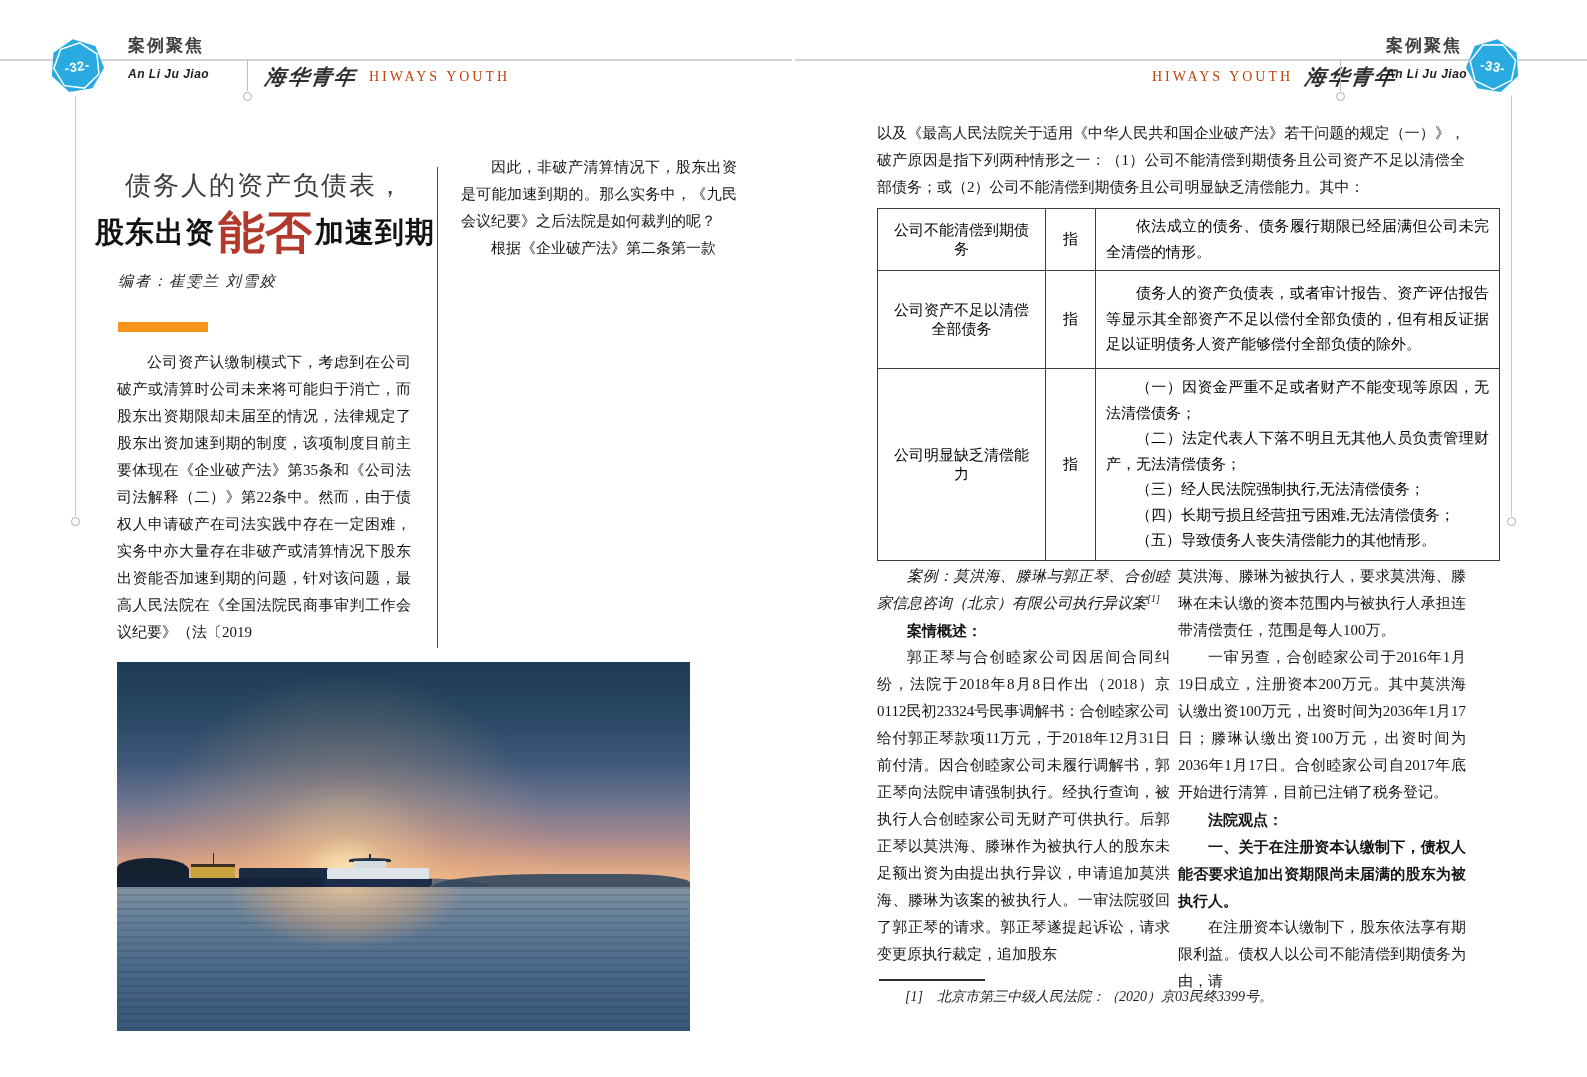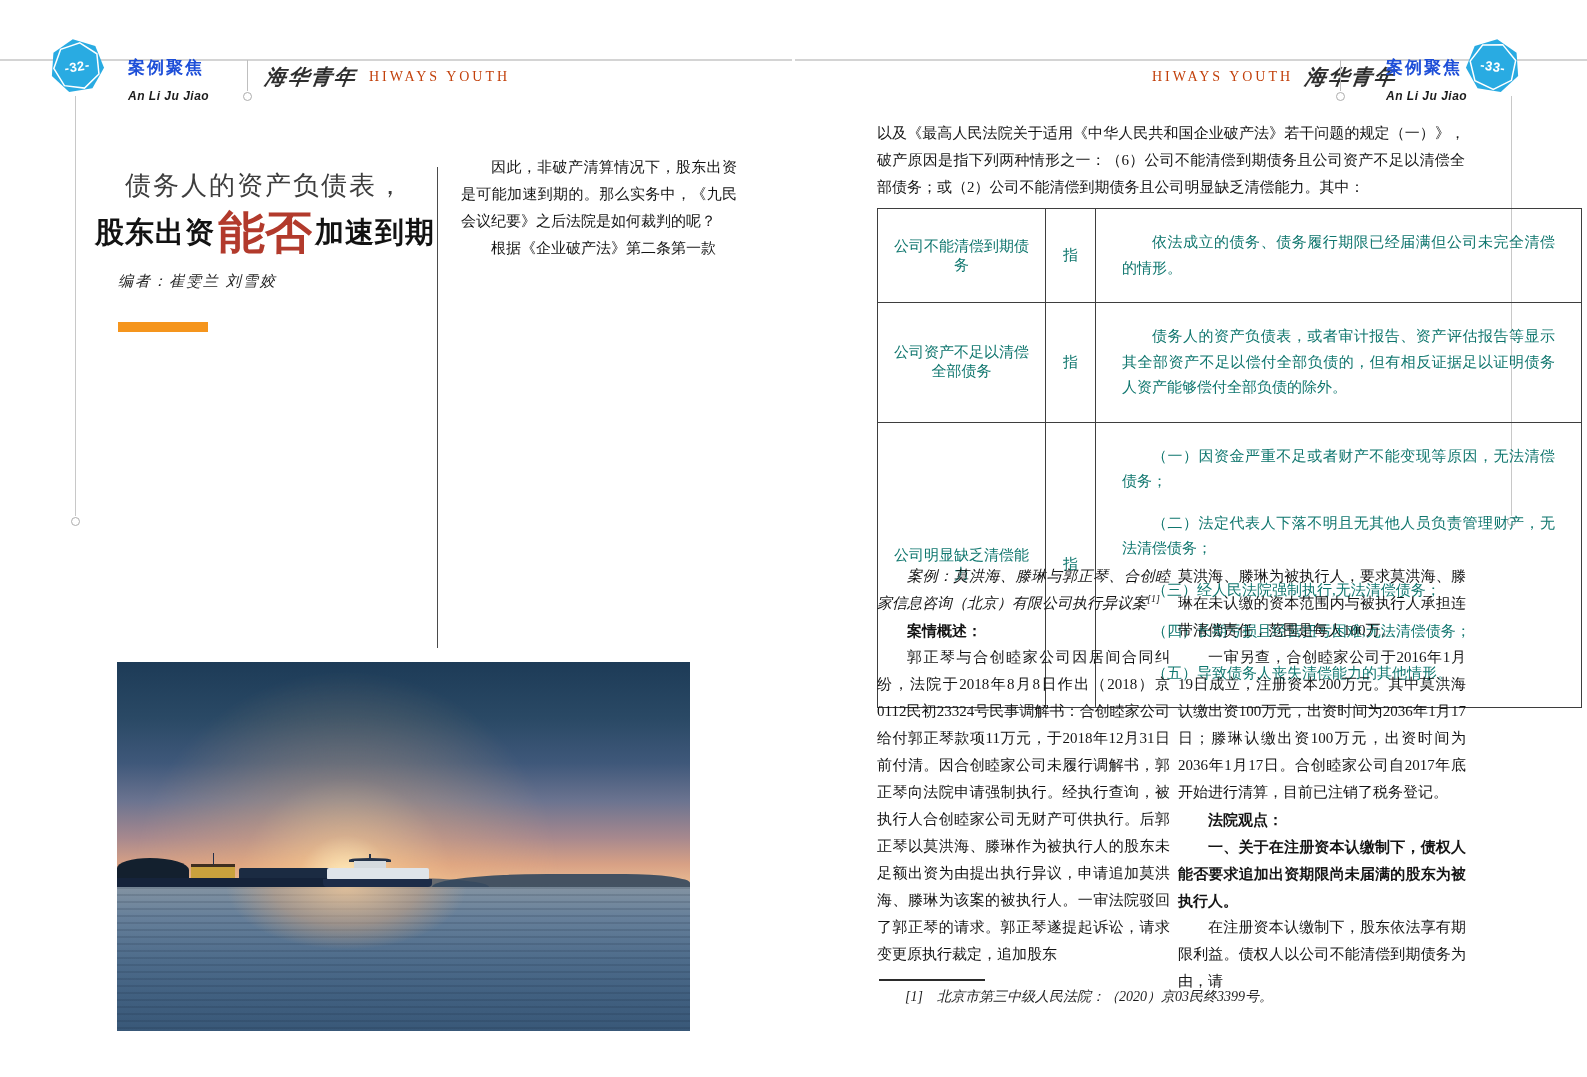--- a/index.html
+++ b/index.html
@@ -11,21 +11,21 @@
   
   .hrule{height:2px;background:#d4d4d4;top:59px;}
   .rule-l{left:0;width:792px;}
   .rule-r{left:795px;width:792px;}
   .badge{width:56px;height:58px;}
   .badge svg{width:100%;height:100%;display:block;}
   .badge .num{position:absolute;inset:0;display:flex;align-items:center;justify-content:center;
               color:#fff;font:bold 13px "Liberation Sans",sans-serif;letter-spacing:.5px;}
   .badge-l{left:49px;top:37px;transform:rotate(-9deg);}
   .badge-r{left:1465px;top:37px;transform:rotate(9deg);}
-  .secblock .sec-title{font:bold 17px "Liberation Sans",sans-serif;color:#1d4ed8;letter-spacing:2px;margin-top:22px;}
+  .secblock .sec-title{font:bold 17px "Liberation Sans",sans-serif;color:#404040;letter-spacing:2px;}
   .secblock .sec-pinyin{font:italic bold 12px "Liberation Sans",sans-serif;color:#1c1c1c;margin-top:10px;letter-spacing:.5px;}
   .sec-l{left:128px;top:34px;}
   .sec-r{left:1386px;top:34px;}
   .tick{width:1px;background:#bfbfbf;top:60px;height:31px;}
   .tick-l{left:247px;} .tick-r{left:1340px;}
   .dot{width:9px;height:9px;border:1px solid #adadad;border-radius:50%;background:#fff;}
   .dot-l{left:243px;top:92px;} .dot-r{left:1336px;top:92px;}
   .brand{display:flex;align-items:center;gap:12px;top:63px;}
   .brand-l{left:265px;} .brand-r{left:1152px;}
   .brand .script{font:italic bold 21px "DejaVu Serif",serif;color:#2e2e2e;transform:skewX(-8deg);letter-spacing:2px;}
@@ -80,26 +80,26 @@
   .ph-ferry .roof{position:absolute;left:24%;bottom:25px;width:38%;height:4px;background:#253349;border-radius:50% 50% 0 0;}
   .ph-ferry .spire{position:absolute;left:42%;bottom:28px;width:2px;height:5px;background:#253349;}
   .ph-water{position:absolute;left:0;top:61%;width:100%;height:39%;
     background:
       radial-gradient(ellipse 28% 58% at 40% 0%, rgba(245,201,152,.8) 0%, rgba(233,176,126,.42) 45%, rgba(0,0,0,0) 75%),
       repeating-linear-gradient(180deg, rgba(18,32,52,.14) 0 2px, rgba(0,0,0,0) 2px 7px),
       linear-gradient(180deg,#8393a2 0%,#67809a 20%,#4e6c8b 50%,#416080 75%,#395878 100%);}
 
   
   .intro{left:877px;top:120px;width:588px;}
-  .rtable{left:877px;top:208px;width:705px;border-collapse:collapse;font-size:15px;color:#0f766e;table-layout:fixed;}
+  .rtable{left:877px;top:208px;width:623px;border-collapse:collapse;font-size:15px;color:#000000;table-layout:fixed;}
   .rtable td{border:1px solid #3e3e3e;padding:5px 10px;vertical-align:middle;}
   .rtable .c-term{width:168px;text-align:center;}
   .rtable .c-rel{width:50px;text-align:center;}
   .rtable .c-desc{text-align:justify;line-height:25.5px;}
-  .rtable .c-desc p{margin:16px;text-indent:2em;}
+  .rtable .c-desc p{margin:0;text-indent:2em;}
   .tr-1{height:50px;} .tr-2{height:98px;} .tr-3{height:192px;}
 
   .case-l{left:877px;top:563px;width:293px;line-height:27px;}
   .case-r{left:1178px;top:563px;width:288px;line-height:27px;}
   .kai{font-style:italic;}
   sup.ref{font-size:10px;vertical-align:super;line-height:0;}
   .fnrule{left:879px;top:979px;width:106px;height:2px;background:#2b2b2b;}
   .footnote{left:877px;top:988px;width:580px;font:italic 14px "Liberation Serif",serif;
             color:#1c1c1c;text-indent:2em;white-space:nowrap;}
 </style>
@@ -155,20 +155,23 @@
 
   <div class="abs title1">债务人的资产负债表，</div>
   <div class="abs title2">
     <span class="tb">股东出资</span>
     <span class="tr">能否</span>
     <span class="tb">加速到期</span>
   </div>
   <div class="abs byline">编者：崔雯兰  刘雪姣</div>
   <div class="abs obar"></div>
 
+  <div class="abs body-txt col1">
+    <p class="p-ind">公司资产认缴制模式下，考虑到在公司破产或清算时公司未来将可能归于消亡，而股东出资期限却未届至的情况，法律规定了股东出资加速到期的制度，该项制度目前主要体现在《企业破产法》第35条和《公司法司法解释（二）》第22条中。然而，由于债权人申请破产在司法实践中存在一定困难，实务中亦大量存在非破产或清算情况下股东出资能否加速到期的问题，针对该问题，最高人民法院在《全国法院民商事审判工作会议纪要》（法〔2019</p>
+  </div>
 
   <div class="abs divider"></div>
 
   <div class="abs body-txt col2">
     <p class="p-ind">因此，非破产清算情况下，股东出资是可能加速到期的。那么实务中，《九民会议纪要》之后法院是如何裁判的呢？</p>
     <p class="p-ind">根据《企业破产法》第二条第一款</p>
   </div>
 
   <div class="abs photo">
     <div class="ph-sky"></div>
@@ -185,21 +188,21 @@
       <div class="roof"></div>
       <div class="spire"></div>
       <div class="cabin"></div>
       <div class="deck"></div>
       <div class="hull"></div>
     </div>
     <div class="ph-water"></div>
   </div>
 
   <div class="abs body-txt intro">
-    <p class="p-cont">以及《最高人民法院关于适用《中华人民共和国企业破产法》若干问题的规定（一）》，破产原因是指下列两种情形之一：（6）公司不能清偿到期债务且公司资产不足以清偿全部债务；或（2）公司不能清偿到期债务且公司明显缺乏清偿能力。其中：</p>
+    <p class="p-cont">以及《最高人民法院关于适用《中华人民共和国企业破产法》若干问题的规定（一）》，破产原因是指下列两种情形之一：（1）公司不能清偿到期债务且公司资产不足以清偿全部债务；或（2）公司不能清偿到期债务且公司明显缺乏清偿能力。其中：</p>
   </div>
 
   <table class="abs rtable">
     <tbody>
       <tr class="tr-1">
         <td class="c-term">公司不能清偿到期债务</td>
         <td class="c-rel">指</td>
         <td class="c-desc">
           <p>依法成立的债务、债务履行期限已经届满但公司未完全清偿的情形。</p>
         </td>

